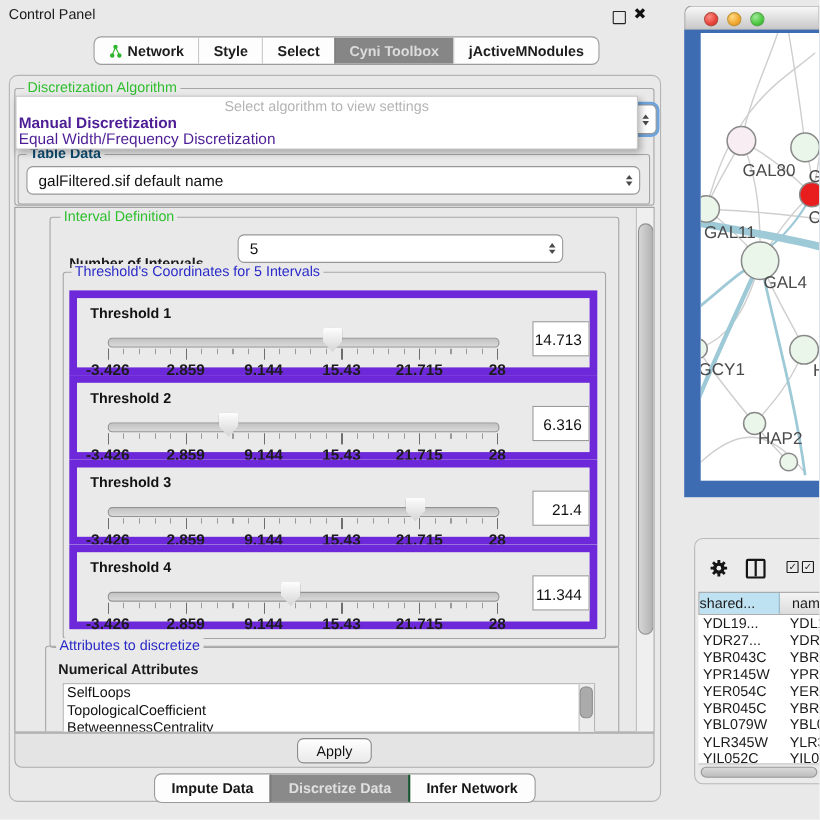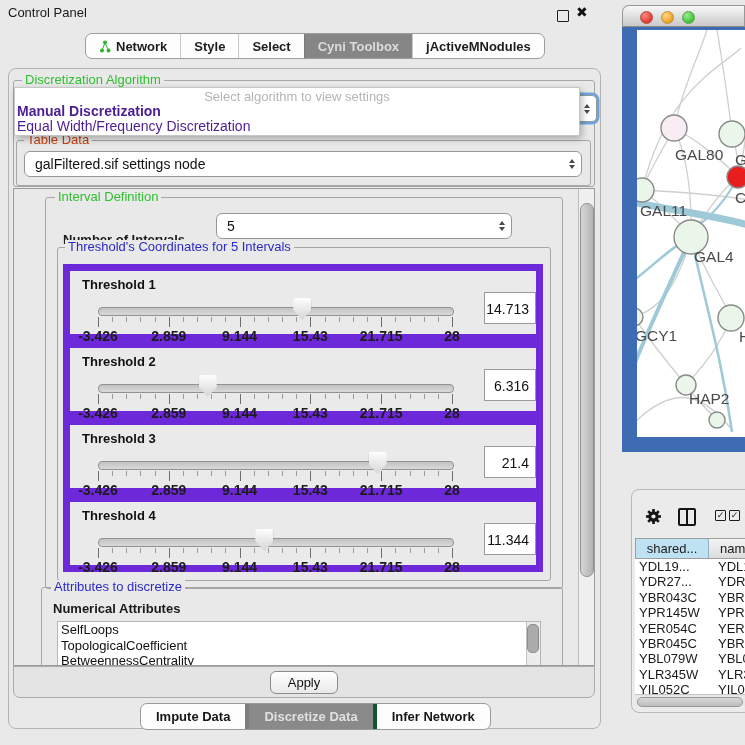--- a/index.html
+++ b/index.html
@@ -11,21 +11,21 @@
   .float-ic{left:557px;top:10px;width:10px;height:10px;border:1.6px solid #222;border-radius:1px;background:transparent;}
   .close-ic{left:576px;top:4px;font-size:14px;font-weight:bold;color:#111;}
   .tabbar{left:85px;top:33px;height:24px;display:flex;align-items:stretch;background:#fdfdfd;border:1px solid #9d9d9d;border-radius:7px;overflow:hidden;}
   .tab{display:flex;align-items:center;gap:5px;padding:0 13px;font-weight:600;color:#1c1c1c;border-left:1px solid #c8c8c8;cursor:default;white-space:nowrap;}
   .tab:first-child{border-left:none;}
   .tab.sel{background:#868686;color:#dcdcdc;border-left-color:#7a7a7a;}
   
   .outer-frame{left:8px;top:68px;width:591px;height:659px;border:1px solid #b4b4b4;border-radius:8px;background:#e9e9e9;}
   .group{border:1px solid #a6a6a6;border-radius:3px;background:transparent;}
   .group-title{background:#e9e9e9;padding:0 3px;line-height:14px;font-size:13px;white-space:nowrap;}
-  .green{color:#2fbf2f;} .blue{color:#2a2ac8;} .dark{color:#c2410c;}
+  .green{color:#2fbf2f;} .blue{color:#2a2ac8;} .dark{color:#0c4a6e;font-weight:bold;}
   .combo{background:#fff;border:1px solid #979797;border-radius:6px;display:flex;align-items:center;box-sizing:border-box;}
   .combo .val{flex:1;padding-left:10px;font-size:14px;color:#111;overflow:hidden;white-space:nowrap;}
   .spinners{width:18px;display:flex;flex-direction:column;align-items:center;gap:2px;}
   .tri-up{width:0;height:0;border-left:3.5px solid transparent;border-right:3.5px solid transparent;border-bottom:4.5px solid #4a4a4a;}
   .tri-dn{width:0;height:0;border-left:3.5px solid transparent;border-right:3.5px solid transparent;border-top:4.5px solid #4a4a4a;}
   
   .popup{left:14px;top:87px;width:564px;height:47px;background:#fff;border:1px solid #c6c6c6;border-radius:0 0 2px 2px;box-shadow:2px 3px 7px rgba(0,0,0,.28);z-index:30;}
   .popup .ph{display:block;text-align:center;color:#b4b4b4;font-size:13px;line-height:15px;margin-top:1px;}
   .popup .it{display:block;font-size:14px;line-height:15px;padding-left:2px;color:#4c1d95;}
   .popup .it.b{font-weight:bold;}
@@ -44,32 +44,32 @@
   .vfield{position:absolute;left:414px;top:21px;width:52px;height:32px;background:#fff;border:1px solid #9a9a9a;font-size:14px;color:#111;line-height:32px;text-align:right;padding-right:6px;box-sizing:border-box;}
   
   .attr-list{left:43px;top:432px;width:482px;height:45px;background:#fff;border:1px solid #b5b5b5;overflow:hidden;}
   .attr-item{font-size:13px;line-height:15.5px;padding-left:3px;color:#111;}
   .list-vtrack{position:absolute;right:0;top:0;width:13px;height:100%;background:#ececec;border-left:1px solid #c2c2c2;}
   .list-vthumb{position:absolute;right:1px;top:2px;width:10px;height:27px;background:#ababab;border:1px solid #8d8d8d;border-radius:5px;}
   
   .apply-row{left:13px;top:666px;width:582px;height:32px;background:#e4e4e4;border:1px solid #ababab;border-radius:0 0 7px 7px;box-sizing:border-box;}
   .btn{background:linear-gradient(#ffffff,#e9e9e9);border:1px solid #8c8c8c;border-radius:6px;font-size:13px;color:#111;text-align:center;}
   .bottom-tabs{left:140px;top:703px;height:25px;display:flex;background:#fdfdfd;border:1px solid #9a9a9a;border-radius:7px;overflow:hidden;z-index:5;}
-  .btab{display:flex;align-items:center;padding:0 15px;font-weight:600;color:#161616;border-left:4px solid #14532d;white-space:nowrap;}
+  .btab{display:flex;align-items:center;padding:0 15px;font-weight:600;color:#161616;border-left:2px solid #14532d;white-space:nowrap;}
   .btab:first-child{border-left:none;}
   .btab.sel{background:#8a8a8a;color:#e0e0e0;border-left-color:#7d7d7d;}
   
   .net-win-bar{left:622px;top:5px;width:123px;height:22px;background:linear-gradient(#f8f8f8,#c9c9c9);border:1px solid #989898;border-bottom-color:#8a8a8a;border-radius:7px 0 0 0;box-sizing:border-box;}
   .light{position:absolute;top:4.5px;width:13px;height:13px;border-radius:50%;}
   .net-frame{left:622px;top:27px;width:123px;height:425px;background:#3d6cb3;}
   .net-canvas{left:637px;top:30px;width:108px;height:407px;background:#fff;overflow:hidden;}
   .tp-bar{left:622px;top:455px;width:123px;height:28px;background:#f1f1f1;border-top:1px solid #cfcfcf;border-bottom:1px solid #d8d8d8;box-sizing:border-box;}
   .tp-card{left:631px;top:489px;width:130px;height:224px;background:#ebebeb;border:1px solid #b9b9b9;border-radius:8px 0 0 8px;box-sizing:border-box;}
   .thead{position:absolute;display:flex;left:3px;top:48px;height:21px;border:1px solid #9f9f9f;box-sizing:border-box;width:124px;}
-  .thc1{width:72px;background:#bfe2f2;border-right:1px solid #8fb3c6;font-size:13px;text-align:center;line-height:19px;overflow:hidden;white-space:nowrap;}
+  .thc1{width:72px;background:#bfe2f2;border-right:1px solid #8fb3c6;font-size:13px;text-align:left;line-height:19px;overflow:hidden;white-space:nowrap;}
   .thc2{flex:1;background:linear-gradient(#f4f4f4,#dcdcdc);font-size:13px;padding-left:11px;line-height:19px;overflow:hidden;white-space:nowrap;}
   .tbody{position:absolute;left:3px;top:69px;width:124px;height:135px;background:#fff;overflow:hidden;}
   .trow{display:flex;height:15.4px;}
   .tcell{font-size:13px;line-height:15.4px;white-space:nowrap;overflow:hidden;}
   .tcell.c0{width:72px;padding-left:4px;box-sizing:border-box;}
   .tcell.c1{flex:1;padding-left:11px;}
   .hsb{position:absolute;left:3px;top:204px;width:124px;height:11px;background:#e8e8e8;border-top:1px solid #c5c5c5;}
   .hsb-thumb{position:absolute;left:2px;top:1.5px;width:104px;height:8px;background:linear-gradient(#d9d9d9,#bdbdbd);border:1px solid #979797;border-radius:5px;}
   .ckbox{display:inline-block;width:9px;height:9px;border:1.6px solid #1b1b1b;border-radius:1px;font-size:9px;line-height:9px;text-align:center;color:#1b1b1b;font-weight:bold;}
 </style>
@@ -119,21 +119,21 @@
       <span class="val"></span>
       <span class="spinners">
           <span class="tri-up"></span>
           <span class="tri-dn"></span>
         </span>
     </div>
 
     <div class="abs group" style="left:16px;top:140px;width:573px;height:44px;"></div>
     <span class="abs group-title dark" style="left:24px;top:133px;">Table Data</span>
     <div class="abs combo" style="left:24px;top:151px;width:558px;height:26px;">
-      <span class="val">galFiltered.sif settings node</span>
+      <span class="val">galFiltered.sif default name</span>
       <span class="spinners">
           <span class="tri-up"></span>
           <span class="tri-dn"></span>
         </span>
     </div>
 
     <div class="abs scrollpane">
 
       <div class="abs group" style="left:31px;top:8px;width:516px;height:390px;"></div>
       <span class="abs group-title green" style="left:41px;top:1px;">Interval Definition</span>

